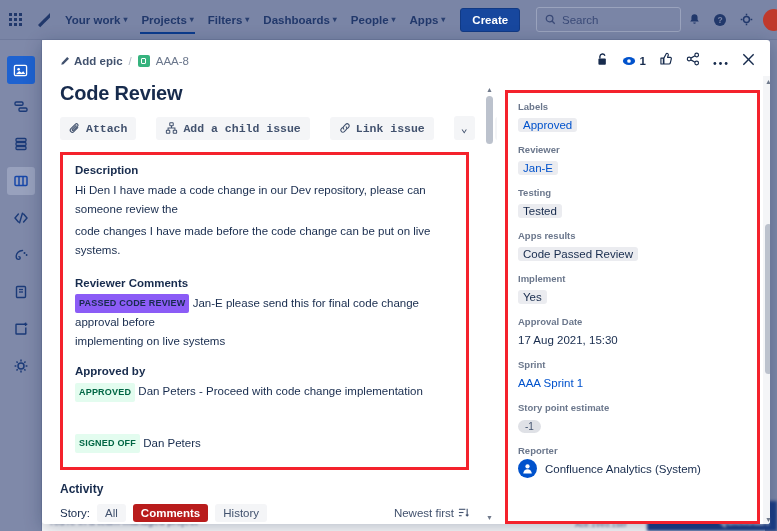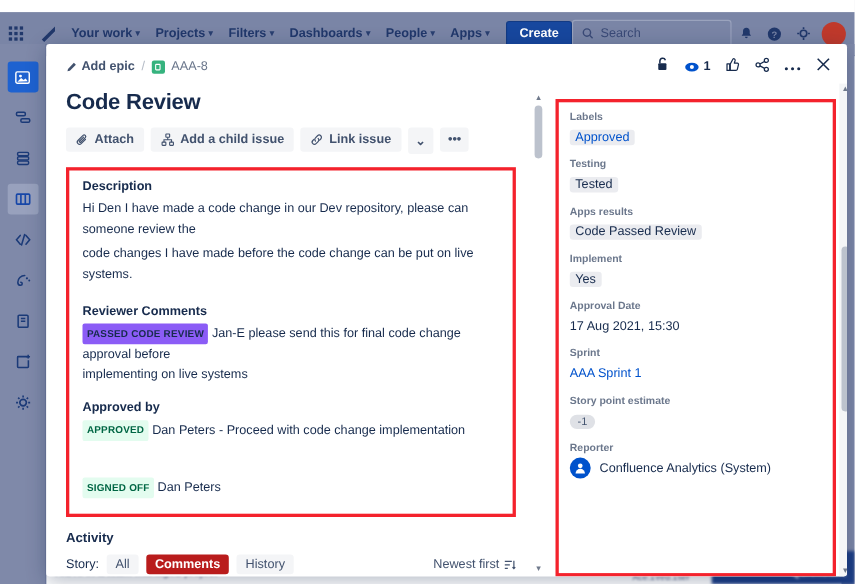--- a/index.html
+++ b/index.html
@@ -8,21 +8,21 @@
     overflow: hidden;
     font-family: "Liberation Sans", sans-serif;
     background: #f4f5f7;
   }
   #root { position: relative; width: 777px; height: 531px; }
 
   
   .bg-layer { position: absolute; inset: 0; background: #ffffff; }
 
   .topnav {
-    position: absolute; left: 0; top: 11px; width: 777px; height: 40px;
+    position: absolute; left: 0; top: 0; width: 777px; height: 40px;
     background: #7a85a6;
     display: flex; align-items: center;
     border-bottom: 1px solid #6f7a9c;
   }
   .tn-grid { width: 30px; display: flex; align-items: center; justify-content: center; }
   .tn-grid .dots { display: grid; grid-template-columns: repeat(3, 3px); gap: 2px; }
   .tn-grid .dots i { width: 3px; height: 3px; background: #21386b; display: block; }
   .tn-logo { width: 28px; display: flex; align-items: center; justify-content: center; }
   .tn-item {
     font-size: 11.5px; color: #21386b; font-weight: 600;
@@ -32,21 +32,21 @@
   .tn-item.active::after {
     content: ""; position: absolute; left: 6px; right: 6px; bottom: 6px;
     height: 2px; background: #0b3b8c;
   }
   .caret { font-size: 8px; opacity: .9; line-height: 1; }
   .tn-create {
     margin-left: 8px; background: #17479e; color: #fff;
     font-size: 11.5px; font-weight: 700; border-radius: 3px;
     padding: 5px 11px; border: 1px solid #123a84;
   }
-  .tn-right { margin-left: auto; display: flex; align-items: center; gap: 0; padding-right: 16px; }
+  .tn-right { margin-left: auto; display: flex; align-items: center; gap: 0; padding-right: 0; }
   .tn-search {
     width: 145px; height: 25px; border: 1px solid #9aa3bd; border-radius: 3px;
     background: #7a85a6; display: flex; align-items: center; gap: 6px; padding: 0 8px;
     font-size: 11.5px; color: #3a4a77;
   }
   .tn-ico { width: 26px; height: 40px; display: flex; align-items: center; justify-content: center; color: #21386b; }
   .tn-avatar {
     width: 22px; height: 22px; border-radius: 50%; background: #c0392b;
     margin-left: 4px; margin-right: -8px;
   }
@@ -104,21 +104,21 @@
 
   .modal-body { display: flex; height: 442px; }
 
   .left-col {
     width: 455px; padding: 0 0 0 18px; position: relative; overflow: hidden;
   }
   .issue-title {
     font-size: 20px; color: #172b4d; font-weight: 600; letter-spacing: -0.2px;
     margin: 0 0 11px 0;
   }
-  .act-row { display: flex; align-items: flex-start; gap: 6px; margin-bottom: 12px; }
+  .act-row { display: flex; align-items: center; gap: 20px; margin-bottom: 12px; font-family: Liberation Mono, monospace; }
   .act-btn {
     background: #f4f5f7; color: #42526e; font-size: 11.5px; font-weight: 600;
     border-radius: 3px; padding: 5px 9px; display: flex; align-items: center; gap: 5px;
     white-space: nowrap;
   }
   .act-btn.sq { padding: 5px 7px; }
 
   .red-box {
     border: 3px solid #f4222c; padding: 9px 12px 14px 12px; margin-right: 28px;
   }
@@ -491,20 +491,24 @@
       </div>
 
       <div class="right-col">
         <div class="right-red">
 
           <div class="f-grp">
             <div class="f-lbl">Labels</div>
             <span class="f-tag link">Approved</span>
           </div>
 
+          <div class="f-grp">
+            <div class="f-lbl">Reviewer</div>
+            <span class="f-tag link">Jan-E</span>
+          </div>
 
           <div class="f-grp">
             <div class="f-lbl">Testing</div>
             <span class="f-tag">Tested</span>
           </div>
 
           <div class="f-grp">
             <div class="f-lbl">Apps results</div>
             <span class="f-tag">Code Passed Review</span>
           </div>

